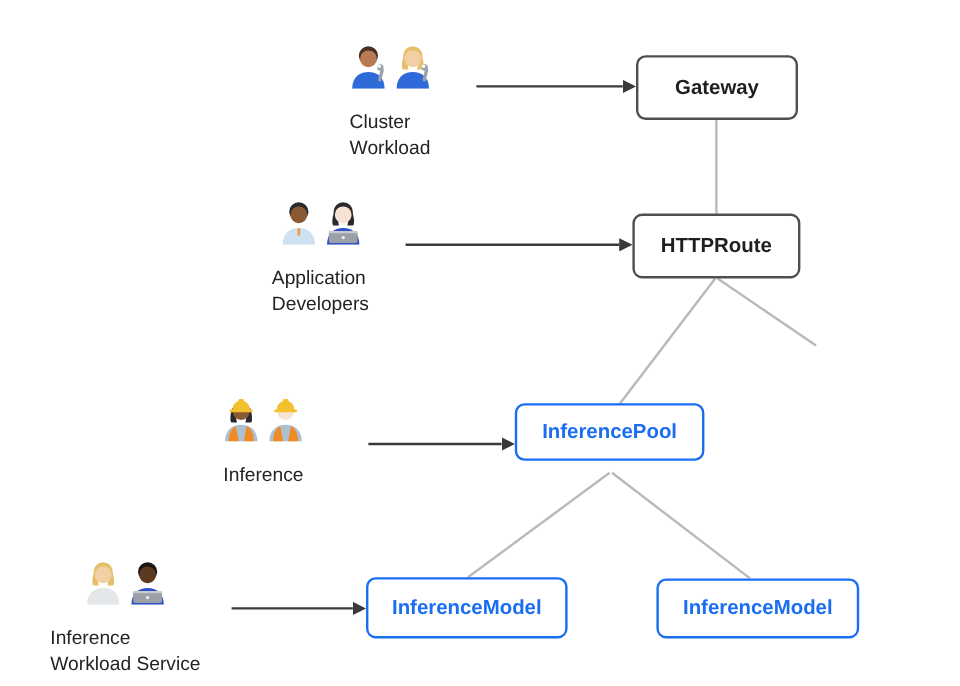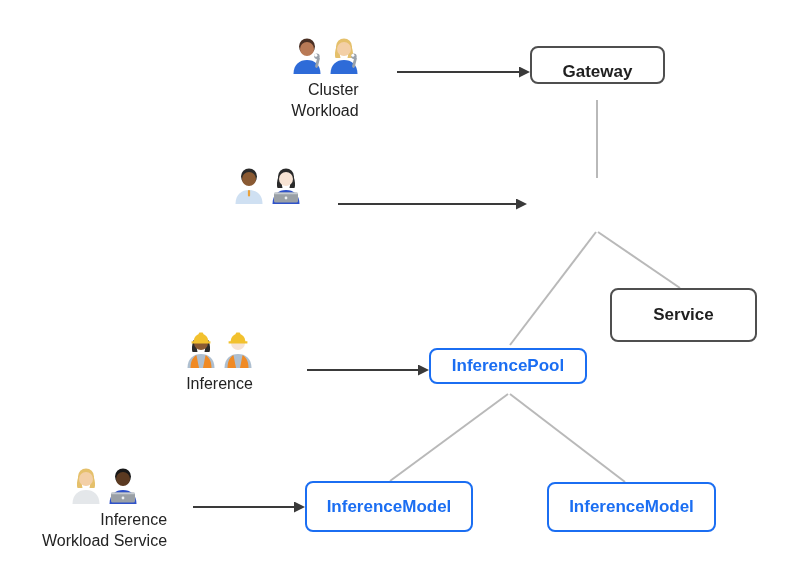--- a/index.html
+++ b/index.html
@@ -33,46 +33,46 @@
     font-size: 17px;
     font-weight: bold;
     color: var(--node-text, #1f1f1f);
     z-index: 1;
   }
   .node.blue {
     border-color: var(--accent-blue, #1b6ef2);
     color: var(--accent-blue, #1b6ef2);
     border-width: 2px;
   }
-  #node-gateway               { left: 530px; top: 46px;  width: 135px; height: 38px; align-items: flex-end; }
+  #node-gateway               { left: 530px; top: 46px;  width: 135px; height: 54px; }
   #node-httproute             { left: 527px; top: 178px; width: 140px; height: 54px; }
   #node-service               { left: 610px; top: 288px; width: 147px; height: 54px; }
-  #node-inference-pool        { left: 429px; top: 348px; width: 158px; height: 36px; }
+  #node-inference-pool        { left: 429px; top: 336px; width: 158px; height: 48px; }
   #node-inference-model-left  { left: 305px; top: 481px; width: 168px; height: 51px; }
   #node-inference-model-right { left: 547px; top: 482px; width: 169px; height: 50px; }
 
   .actor {
     position: absolute;
     display: flex;
     flex-direction: column;
     align-items: center;
     z-index: 1;
   }
   #actor-cluster-operators         { left: 245px; top: 34px;  width: 160px; }
   #actor-application-developers    { left: 187px; top: 164px; width: 160px; }
   #actor-inference-platform-owners { left: 132px; top: 328px; width: 175px; }
   #actor-inference-workload-owners { left: 17px;  top: 464px; width: 175px; }
 
   .persons { display: flex; gap: 3px; height: 40px; }
   .actor-label {
-    margin-top: 5px;
+    margin-top: 18px;
     font-size: 16px;
     line-height: 21px;
     color: #232323;
-    text-align: right;
+    text-align: left;
     white-space: nowrap;
   }
 </style>
 </head>
 <body>
 
 <div class="canvas">
 
   <svg class="edges" xmlns="http://www.w3.org/2000/svg">
     <defs>
@@ -89,22 +89,22 @@
 
     <line class="arrow" x1="397" y1="72" x2="519" y2="72" marker-end="url(#ah)"></line>
     <line class="arrow" x1="338" y1="204" x2="516" y2="204" marker-end="url(#ah)"></line>
     <line class="arrow" x1="307" y1="370" x2="418" y2="370" marker-end="url(#ah)"></line>
     <line class="arrow" x1="193" y1="507" x2="294" y2="507" marker-end="url(#ah)"></line>
   </svg>
 
   <div class="node" id="node-gateway">
     <span>Gateway</span>
   </div>
-  <div class="node" id="node-service">
-    <span>Service</span>
+  <div class="node" id="node-httproute">
+    <span>HTTPRoute</span>
   </div>
   <div class="node blue" id="node-inference-pool">
     <span>InferencePool</span>
   </div>
   <div class="node blue" id="node-inference-model-left">
     <span>InferenceModel</span>
   </div>
   <div class="node blue" id="node-inference-model-right">
     <span>InferenceModel</span>
   </div>
@@ -152,20 +152,24 @@
           <circle cx="17" cy="12.5" r="8" fill="#2a2a2a"></circle>
           <path d="M9.5,12 q-2.5,8 -1,12 l5,0 q-1.5,-6 0,-10 Z" fill="#2a2a2a"></path>
           <path d="M24.5,12 q2.5,8 1,12 l-5,0 q1.5,-6 0,-10 Z" fill="#2a2a2a"></path>
           <circle cx="17" cy="15" r="7" fill="#f7e3d4"></circle>
           <path d="M3.5,40 C3.5,30.5 9.5,26 17,26 C24.5,26 30.5,30.5 30.5,40 Z" fill="#2f52c9"></path>
           <rect x="5" y="28.5" width="24" height="10" rx="1.6" fill="#9aa0a6"></rect>
           <rect x="5" y="28.5" width="24" height="1.8" rx="0.9" fill="#c6cbd1"></rect>
           <circle cx="17" cy="34" r="1.4" fill="#eceff1"></circle>
         </svg>
       </span>
+    <div class="actor-label">
+      <div>Application</div>
+      <div>Developers</div>
+    </div>
   </div>
 
   <div class="actor" id="actor-inference-platform-owners">
     <span class="persons">
         <svg width="34" height="40" viewBox="0 0 34 40" xmlns="http://www.w3.org/2000/svg">
           <path d="M9.5,12 q-2.5,8 -1,12 l5,0 q-1.5,-6 0,-10 Z" fill="#2a2a2a"></path>
           <path d="M24.5,12 q2.5,8 1,12 l-5,0 q1.5,-6 0,-10 Z" fill="#2a2a2a"></path>
           <circle cx="17" cy="15" r="7" fill="#8a5a33"></circle>
           <path d="M9.6,13.2 a7.4,7.4 0 0 1 14.8,0 l2,0 l0,2.4 l-18.8,0 l0,-2.4 Z" fill="#f2c12e"></path>
           <rect x="14.8" y="4.5" width="4.4" height="3.4" rx="1" fill="#f2c12e"></rect>

